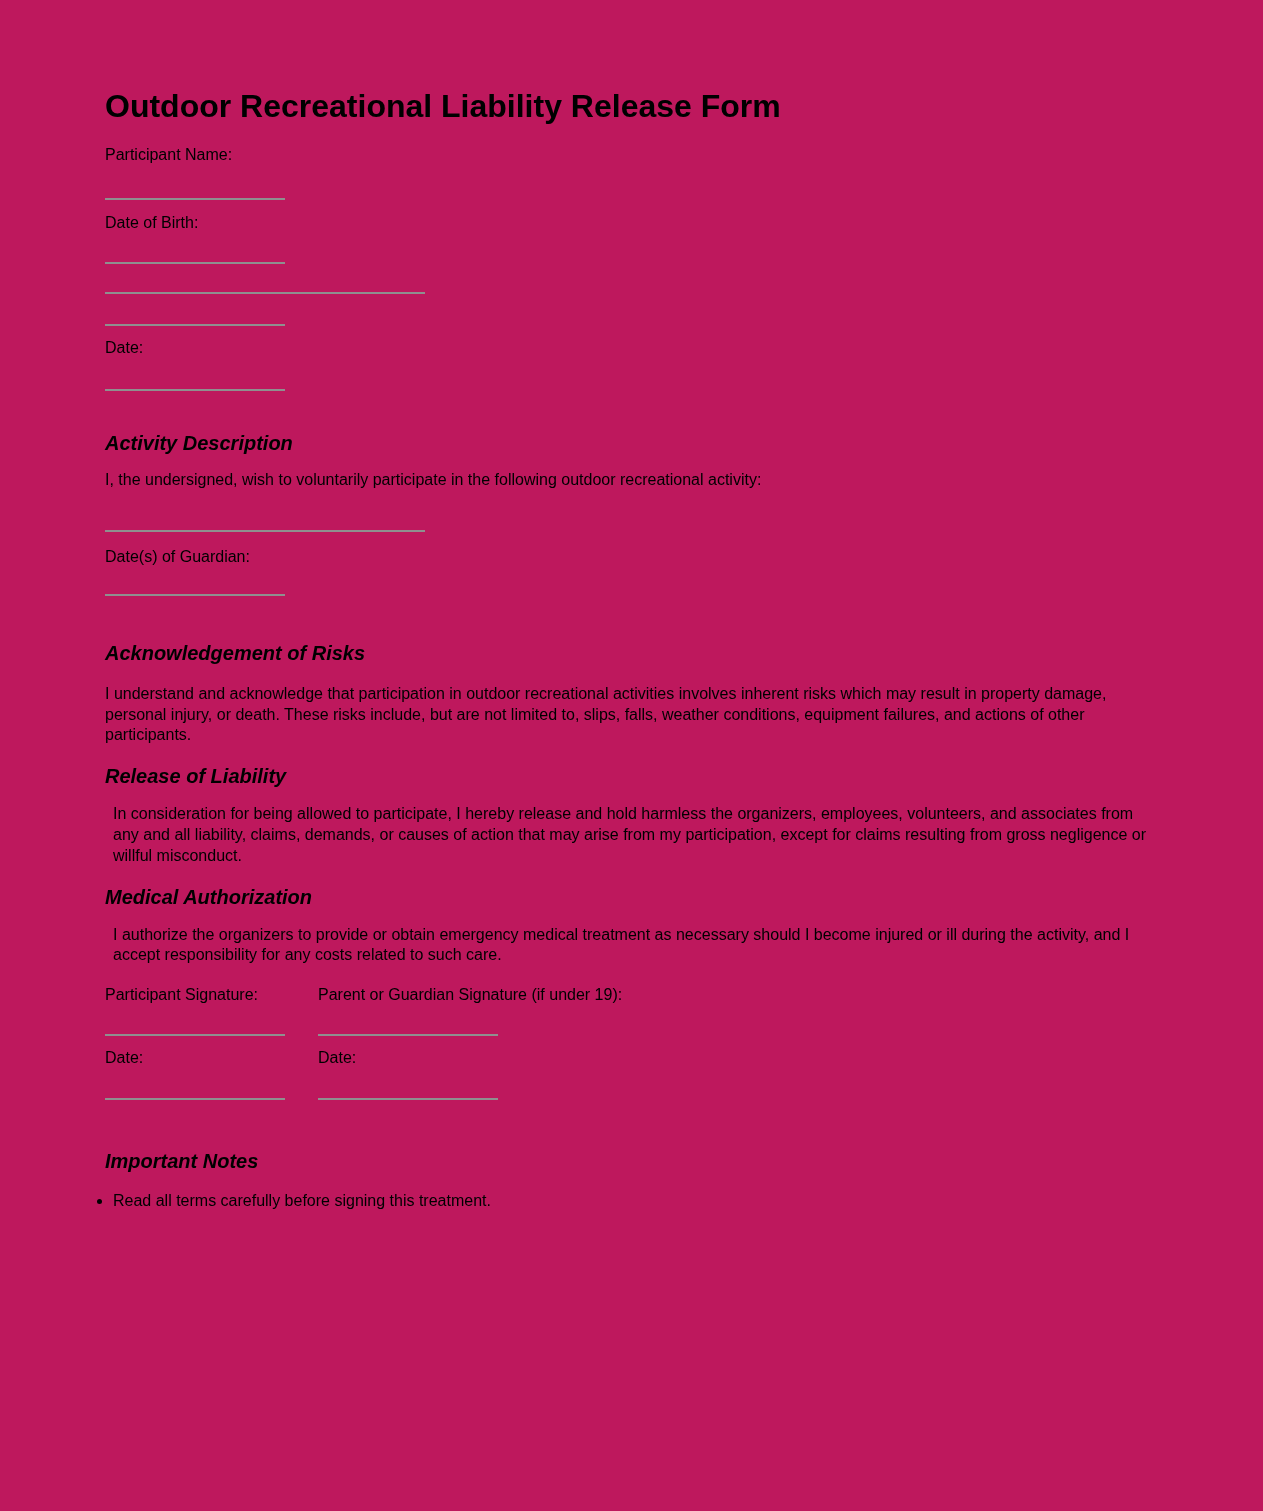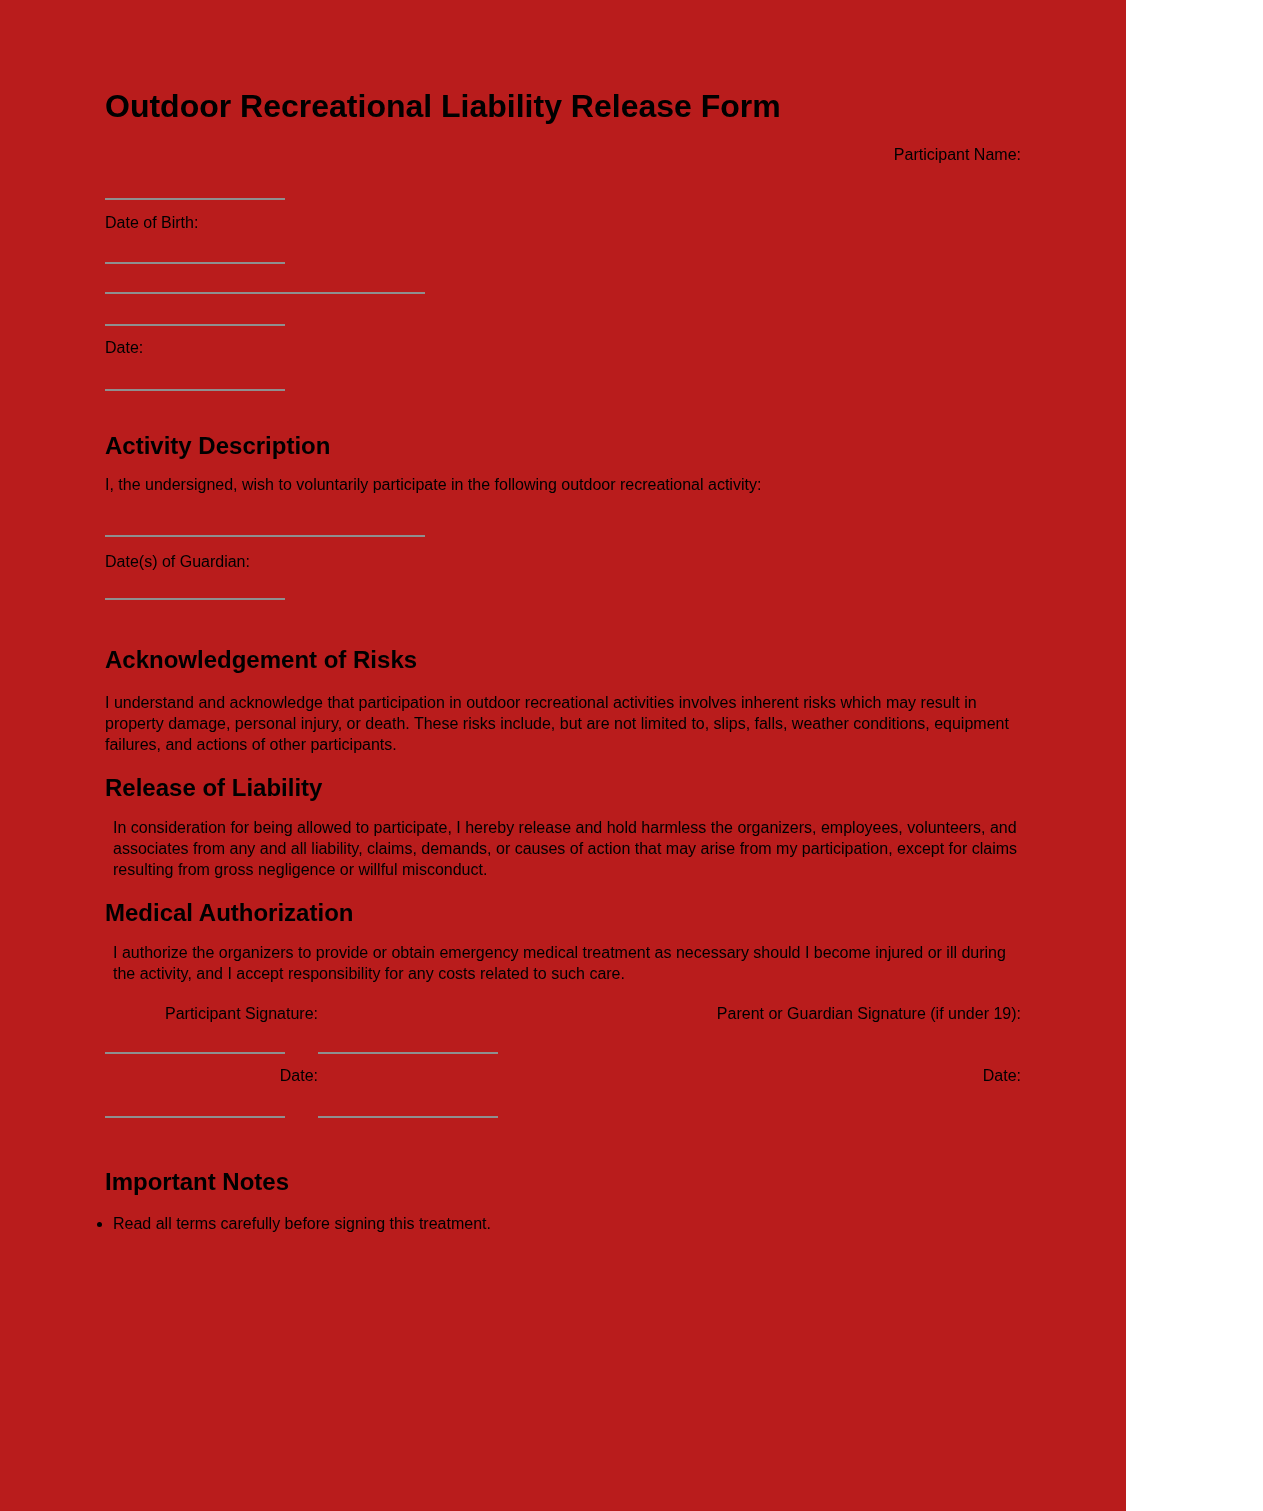--- a/index.html
+++ b/index.html
@@ -1,39 +1,39 @@
 <!DOCTYPE html>
 <html><head>
 <meta charset="utf-8">
 <style>
   html, body { margin: 0; padding: 0; background: #ffffff; }
   .page {
-    width: 1126px;
+    width: 1263px;
     min-height: 1511px;
     box-sizing: border-box;
     padding: 88px 105px 140px 105px;
-    background: #b91c1c;
+    background: #be185d;
     color: #000000;
     font-family: "Liberation Sans", sans-serif;
     font-size: 16px;
     line-height: 1.3;
   }
   h1 { font-size: 32px; line-height: 1.15; margin: 0; font-weight: bold; }
-  h2 { font-size: 24px; line-height: 1.15; margin: 0; font-weight: bold; }
+  h2 { font-size: 20px; line-height: 1.15; margin: 0; font-weight: bold; font-style: italic; }
   p  { margin: 0; }
   .uline { height: 0; border-bottom: 2px solid #8f8f8f; width: 180px; }
   .uline.long { width: 320px; }
   .mt12 { margin-top: 12px; } .mt13 { margin-top: 13px; }
   .mt15 { margin-top: 15px; } .mt16 { margin-top: 16px; margin-left: 8px; } .mt19 { margin-top: 19px; }
-  .mt20 { margin-top: 20px; text-align: right; } .mt26 { margin-top: 26px; }
+  .mt20 { margin-top: 20px; } .mt26 { margin-top: 26px; }
   .mt28 { margin-top: 28px; } .mt29 { margin-top: 29px; }
   .mt30 { margin-top: 30px; } .mt32 { margin-top: 32px; }
   .mt39 { margin-top: 39px; } .mt41 { margin-top: 41px; }
   .mt43 { margin-top: 46px; } .mt50 { margin-top: 50px; }
-  .sig-row { display: flex; margin-top: 19px; text-align: right; }
+  .sig-row { display: flex; margin-top: 19px; }
   .sig-col-1 { width: 213px; flex: 0 0 213px; }
   .sig-col-2 { flex: 1 1 auto; }
   ul.notes-list { margin: 18px 0 0 0; padding-left: 8px; }
   ul.notes-list li { margin: 0; }
 </style>
 </head>
 <body>
 
 <div class="page">
 

